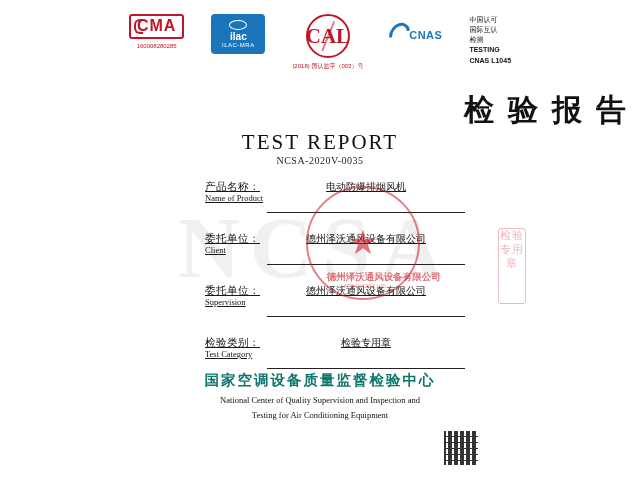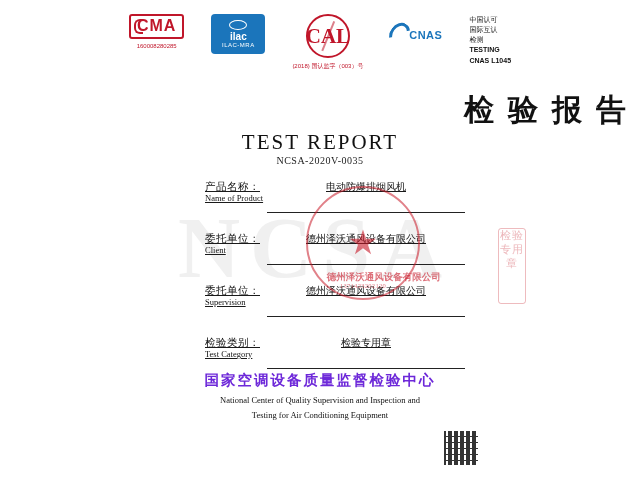--- a/index.html
+++ b/index.html
@@ -240,21 +240,21 @@
   
   .footer-cn {
     position: absolute;
     top: 371px;
     left: 0;
     width: 640px;
     text-align: center;
     font-size: 14.5px;
     font-weight: bold;
     letter-spacing: 2px;
-    color: #6d28d9;
+    color: #0f766e;
   }
   .footer-en {
     position: absolute;
     top: 393px;
     left: 0;
     width: 640px;
     text-align: center;
     font-size: 8.5px;
     line-height: 1.8;
     color: #111;

